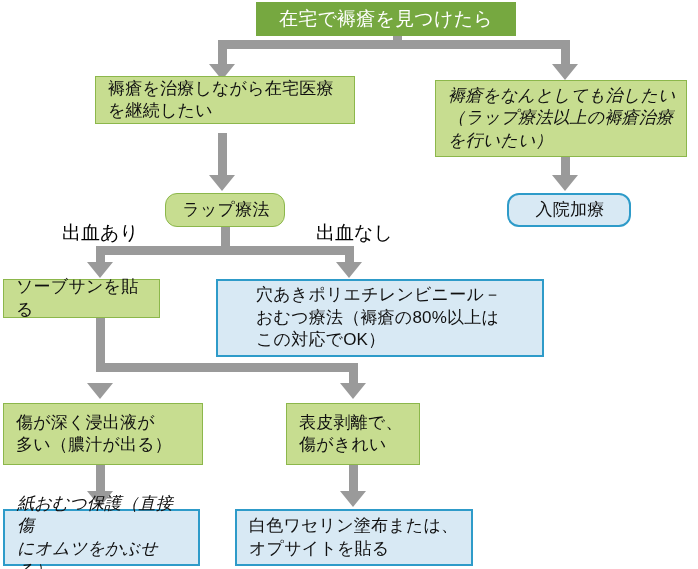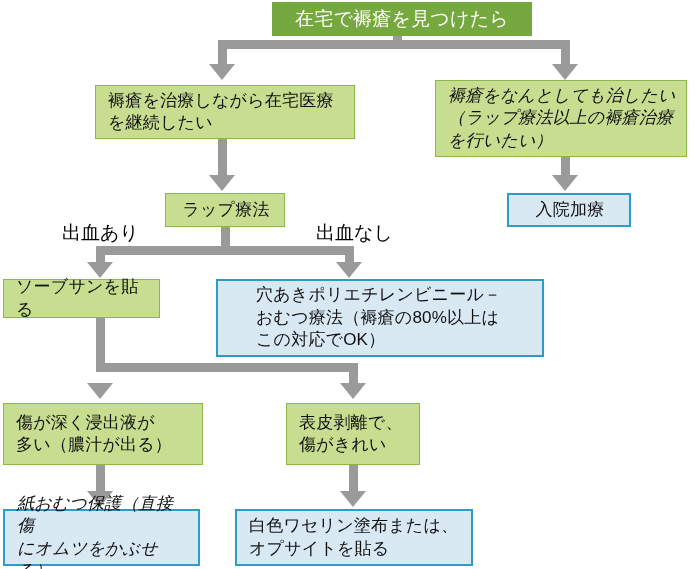--- a/index.html
+++ b/index.html
@@ -14,21 +14,21 @@
   .node{
     position:absolute;
     box-sizing:border-box;
     display:flex;
     align-items:center;
     justify-content:flex-start;
     white-space:pre-line;
     line-height:1.32;
     letter-spacing:0.2px;
   }
-  .node.center{justify-content:center;text-align:center;}
+  .node.center{justify-content:center;text-align:center;border-radius:12px;}
 
   
   .n-head{
     background:#76a840;
     color:#ffffff;
     border:none;
     font-size:19px;
     justify-content:center;
     text-align:center;
   }
@@ -96,23 +96,23 @@
   <div class="hline" style="left:96px;top:363px;width:262px;"></div>
   <div class="vline" style="left:349px;top:363px;height:22px;"></div>
   <div class="arrow" style="left:87px;top:383px;"></div>
   <div class="arrow" style="left:340px;top:383px;"></div>
 
   <div class="vline" style="left:96px;top:465px;height:28px;"></div>
   <div class="arrow" style="left:87px;top:491px;"></div>
   <div class="vline" style="left:349px;top:465px;height:28px;"></div>
   <div class="arrow" style="left:340px;top:491px;"></div>
 
-  <div class="node n-head" style="left:272px;top:2px;width:260px;height:34px;text-align:center;">在宅で褥瘡を見つけたら</div>
+  <div class="node n-head" style="left:256px;top:2px;width:260px;height:34px;text-align:center;">在宅で褥瘡を見つけたら</div>
 
-  <div class="node n-green" style="left:95px;top:85px;width:260px;height:54px;">褥瘡を治療しながら在宅医療
+  <div class="node n-green" style="left:95px;top:76px;width:260px;height:48px;">褥瘡を治療しながら在宅医療
 を継続したい</div>
 
   <div class="node n-green" style="left:435px;top:80px;width:252px;height:77px;font-style:italic;">褥瘡をなんとしても治したい
 （ラップ療法以上の褥瘡治療
 を行いたい）</div>
 
   <div class="node n-blue center" style="left:507px;top:193px;width:124px;height:34px;">入院加療</div>
 
   <div class="node n-green center" style="left:165px;top:193px;width:120px;height:34px;">ラップ療法</div>
 

